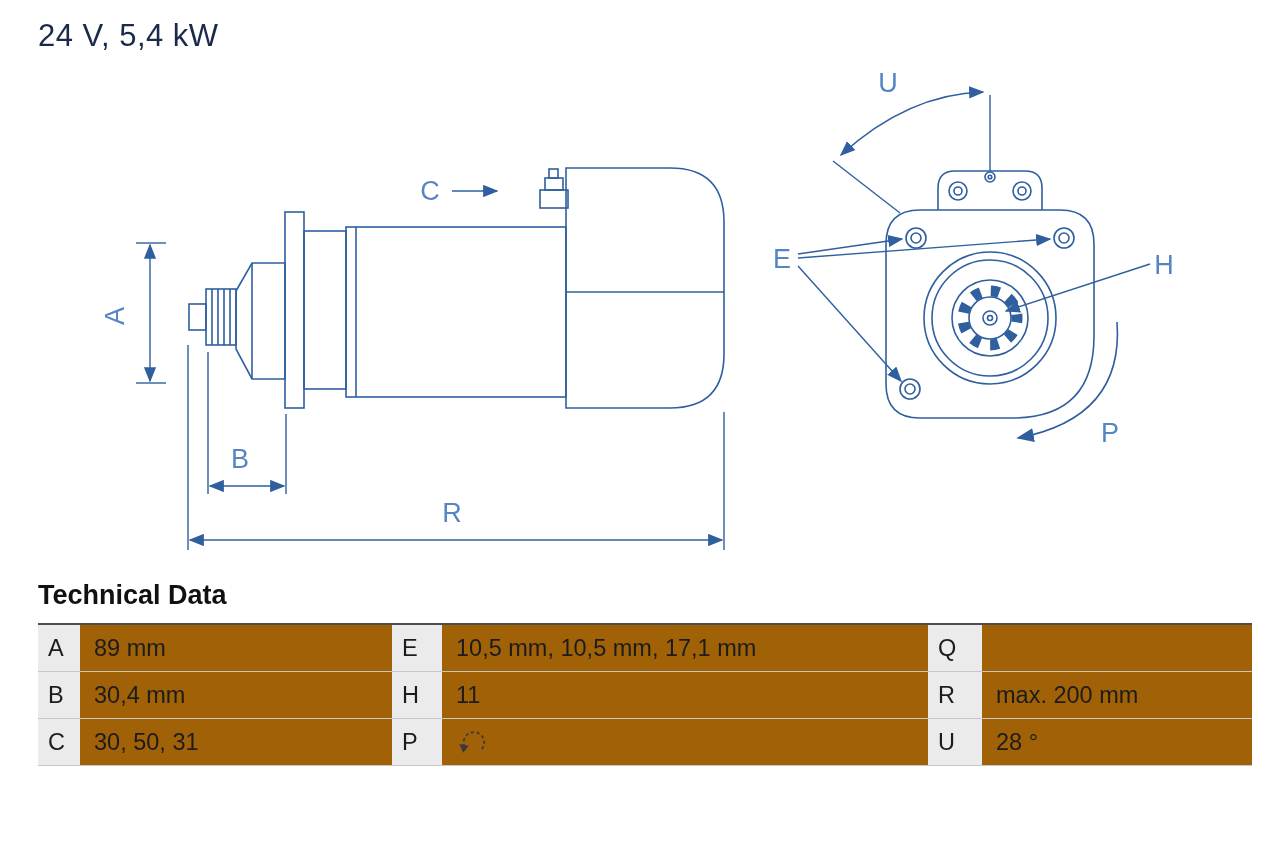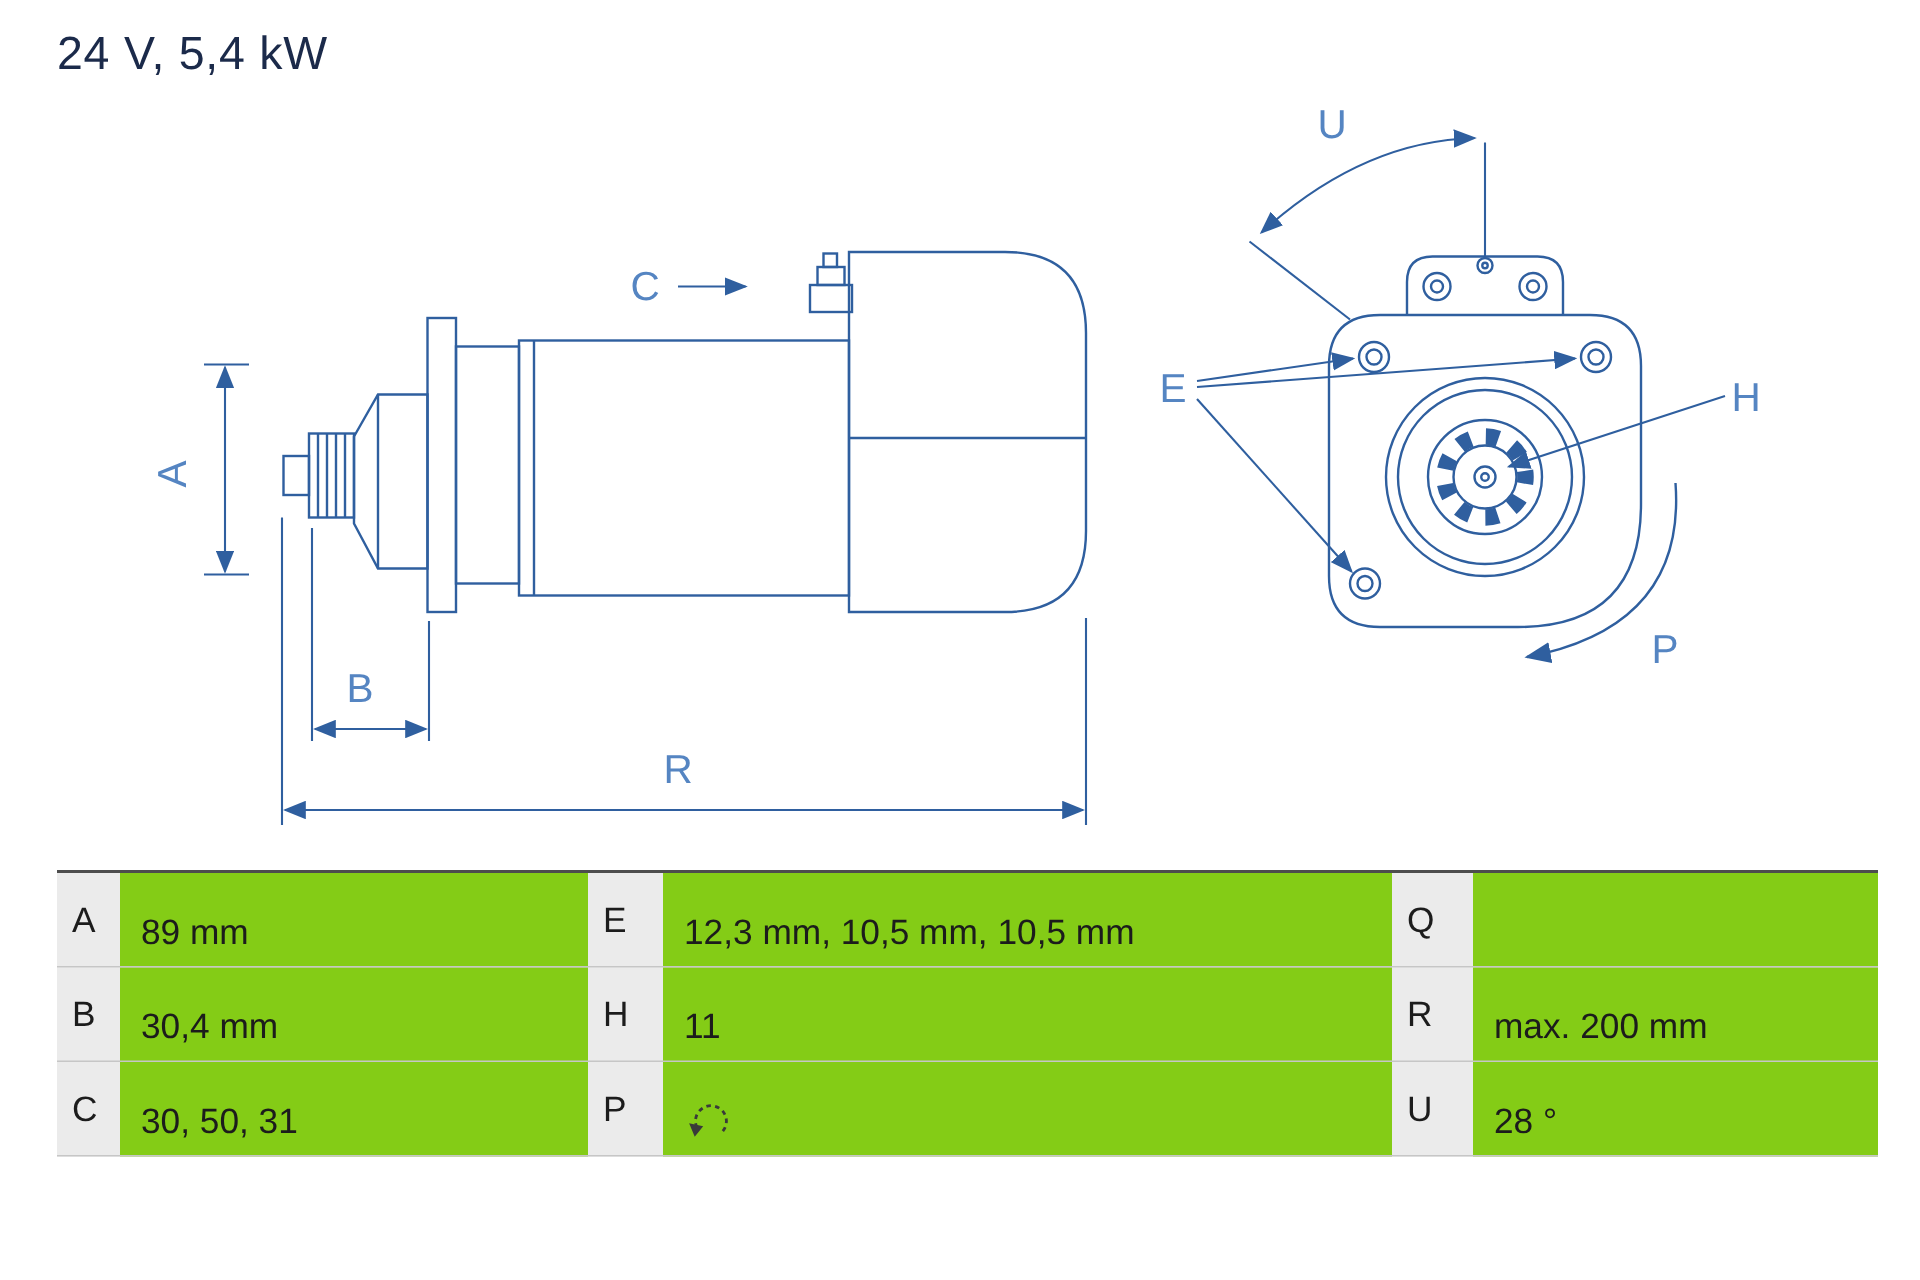--- a/index.html
+++ b/index.html
@@ -24,21 +24,21 @@
     margin:0 0 12px 0; font-size:27px; font-weight:bold; color:#111;
   }
   table.tdata {
     width:100%; border-collapse:collapse;
     border-top:2px solid #4d4d4d; border-bottom:1px solid #c6c6c6;
     font-size:23.5px; color:#1c1c1c;
   }
   table.tdata td { border-top:1px solid #c6c6c6; height:46px; vertical-align:middle; }
   table.tdata tr:first-child td { border-top:none; }
   td.lbl { background:#ebebeb; padding:0 6px 0 10px; }
-  td.val { background:#84cc16; padding:16px 10px 0 14px; }
+  td.val { background:#a16207; padding:0 10px 0 14px; }
   .rot-icon { display:inline-block; vertical-align:middle; width:34px; height:30px; }
 </style>
 </head>
 <body>
 
 <div class="page-title">24 V, 5,4 kW</div>
 
 <svg class="drawing" width="1280" height="565" viewBox="0 0 1280 565">
   <defs>
     <marker id="ar" viewBox="0 0 10 8" markerWidth="11" markerHeight="9" refX="9" refY="4" orient="auto-start-reverse">
@@ -146,35 +146,36 @@
     <line x1="990" y1="95" x2="990" y2="171"></line>
     <line x1="900" y1="213" x2="833" y2="161"></line>
     <path d="M841,155 Q908,94 983,92" marker-start="url(#ar)" marker-end="url(#ar)"></path>
   </g>
 
   <text x="1110" y="442" text-anchor="middle">P</text>
   <path d="M1117,322 Q1124,418 1018,438" stroke="#2f5f9f" stroke-width="1.6" fill="none" marker-end="url(#ar)"></path>
 </svg>
 
 <div class="tech">
+  <h2>Technical Data</h2>
   <table class="tdata">
     <colgroup>
       <col style="width:42px">
         <col style="width:312px">
       <col style="width:50px">
         <col style="width:486px">
       <col style="width:54px">
         <col style="width:270px">
     </colgroup>
     <tbody>
       <tr>
         <td class="lbl">A</td>
         <td class="val">89 mm</td>
         <td class="lbl">E</td>
-        <td class="val">12,3 mm, 10,5 mm, 10,5 mm</td>
+        <td class="val">10,5 mm, 10,5 mm, 17,1 mm</td>
         <td class="lbl">Q</td>
         <td class="val"></td>
       </tr>
       <tr>
         <td class="lbl">B</td>
         <td class="val">30,4 mm</td>
         <td class="lbl">H</td>
         <td class="val">11</td>
         <td class="lbl">R</td>
         <td class="val">max. 200 mm</td>

